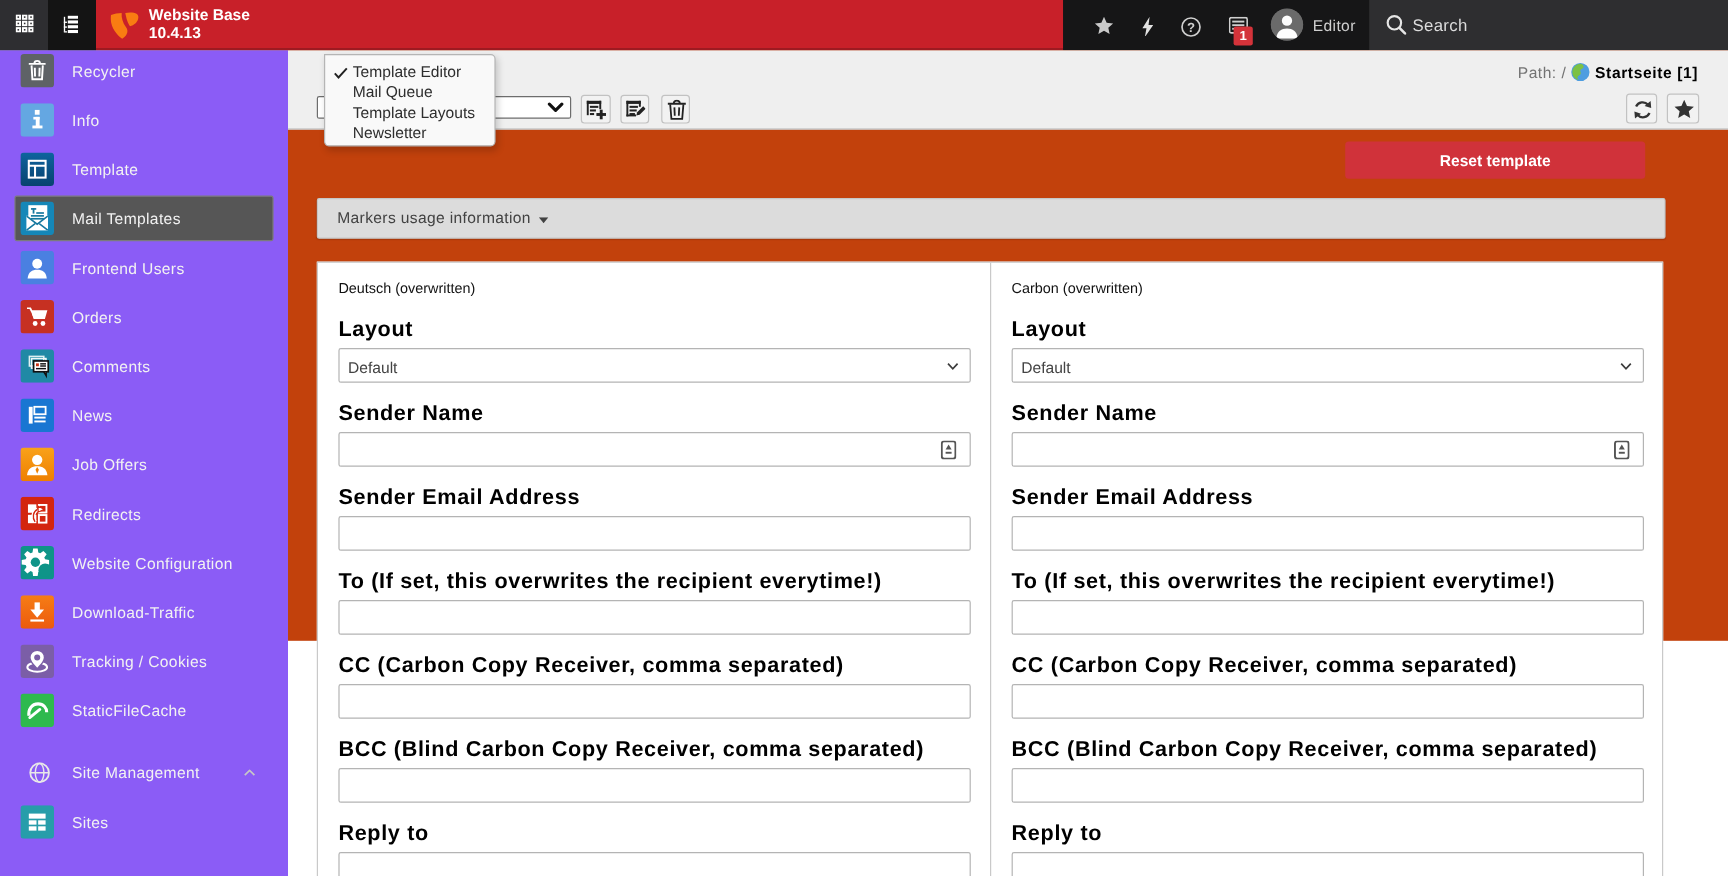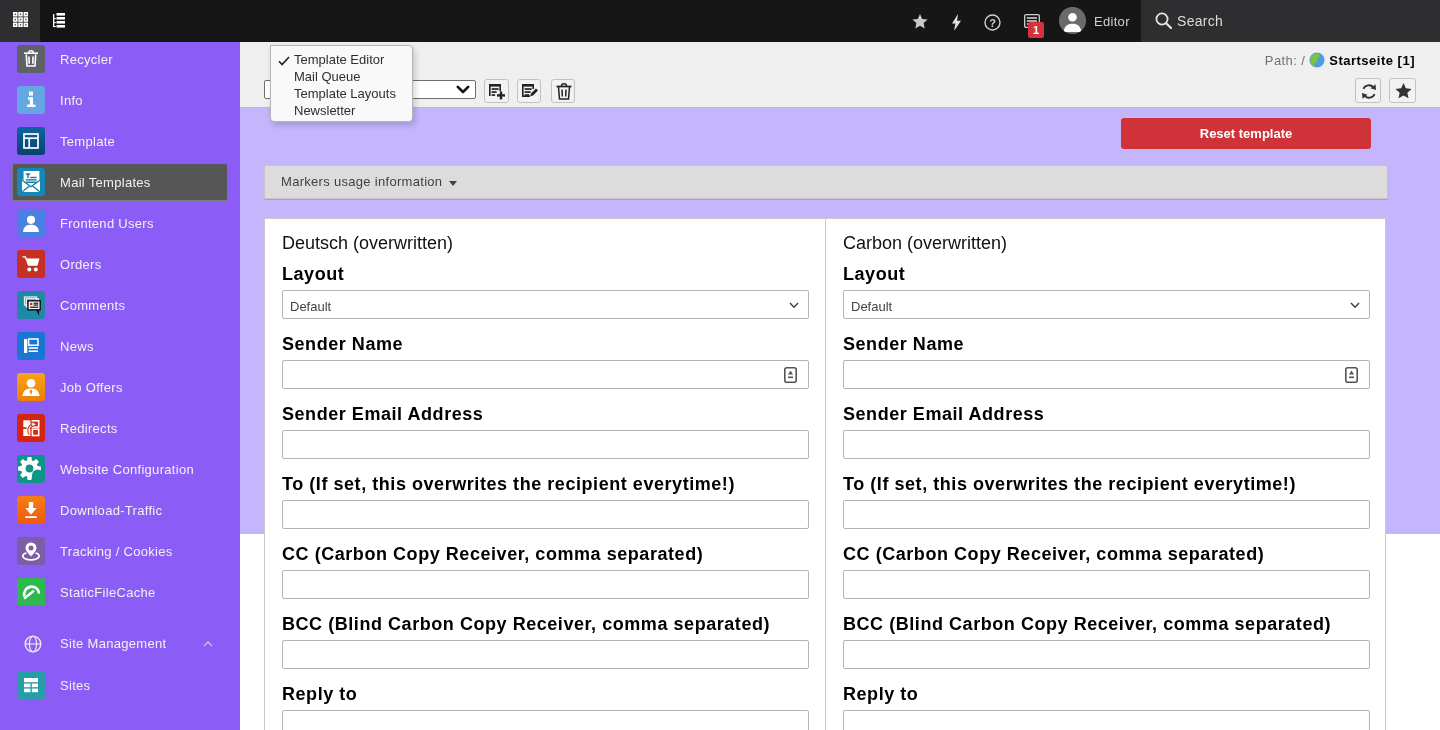--- a/index.html
+++ b/index.html
@@ -21,39 +21,39 @@
   background:#6a6a6a; overflow:hidden; }
 #tb-editor { position:absolute; left:208px; top:14px; color:#cfcfcf; font-size:13px; letter-spacing:0.3px; }
 
 #sidebar { position:absolute; left:0; top:42px; width:240px; height:688px; background:#8b5cf6; }
 .mitem { position:absolute; left:0; width:240px; height:41px; }
 .mitem .ic { position:absolute; left:17px; top:3px; width:28px; height:28px; border-radius:3px; }
 .mitem .lb { position:absolute; left:60px; top:10px; font-size:13px; color:#f2f2f2; line-height:15px; letter-spacing:0.3px; }
 #sel-row { position:absolute; left:12px; top:121px; width:216px; height:38px; background:#565656;
   border:1px solid #7b7b7b; border-radius:2px; }
 
-#main { position:absolute; left:240px; top:42px; width:1200px; height:492px; background:#c4b5fd; }
+#main { position:absolute; left:240px; top:42px; width:1200px; height:492px; background:#c2410c; }
 #docheader { position:absolute; left:0; top:0; width:1200px; height:66px; background:#efefef;
   border-bottom:1px solid #bdbdbd; }
 #path { position:absolute; right:25px; top:10px; font-size:13px; color:#737373; letter-spacing:0.4px; }
 #path b { color:#000; letter-spacing:0.5px; }
 #dh-select { position:absolute; left:24px; top:38px; width:212px; height:19px; background:#fff;
   border:1px solid #6d6d6d; border-radius:2px; }
 .dh-btn { position:absolute; top:37px; width:25px; height:24px; background:#f2f2f2;
   border:1px solid #c2c2c2; border-radius:3px; }
 #resetbtn { position:absolute; left:881px; top:76px; width:250px; height:31px; background:#d0323a;
   border-radius:3px; color:#fff; font-size:13px; font-weight:bold; text-align:center; line-height:31px; }
 #markers { position:absolute; left:24px; top:123px; width:1124px; height:34px; background:#dcdcdc;
   border:1px solid #c6c6c6; border-radius:2px; box-shadow:0 1px 1px rgba(0,0,0,0.15); }
 #markers span { position:absolute; left:16px; top:8px; font-size:13px; color:#424242; letter-spacing:0.3px; }
 #panel { position:absolute; left:24px; top:176px; width:1122px; height:560px; background:#fff;
   border:1px solid #c9c9c9; }
 .col { position:absolute; top:0; width:560px; height:558px; }
 #col2 { border-left:1px solid #c9c9c9; }
-.col h2 { position:absolute; left:17px; top:14px; font-size:18px; font-weight:normal; color:#111; }
+.col h2 { position:absolute; left:17px; top:14px; font-size:12px; font-weight:normal; color:#111; }
 .fg-label { position:absolute; left:17px; font-size:18px; font-weight:bold; color:#000; white-space:nowrap; letter-spacing:0.55px; }
 .fg-input { position:absolute; left:17px; width:527px; height:29px; background:#fff;
   border:1px solid #b4b4b4; border-radius:2px; }
 .fg-sel span { position:absolute; left:7px; top:8px; font-size:13px; color:#444; }
 
 #popup { position:absolute; left:254px; top:45px; width:143px; height:77px; background:#f9f9f9;
   border:1px solid #b5b5b5; border-radius:0 4px 4px 4px; box-shadow:2px 3px 6px rgba(0,0,0,0.18); z-index:50;margin-left:16px; }
 #popup .pi { position:absolute; left:23px; font-size:13px; color:#2e2e2e; white-space:nowrap; }
 </style>
 </head>
@@ -81,20 +81,29 @@
         <rect x="3.5" y="0" width="8.5" height="2.6"></rect>
         <rect x="3.5" y="4" width="8.5" height="2.6"></rect>
         <rect x="3.5" y="8" width="8.5" height="2.6"></rect>
         <rect x="3.5" y="12" width="8.5" height="2.6"></rect>
         <rect x="0" y="1" width="1.3" height="12.3"></rect>
         <rect x="0" y="5" width="2.8" height="1.1"></rect>
         <rect x="0" y="9" width="2.8" height="1.1"></rect>
         <rect x="0" y="13" width="2.8" height="1.1"></rect>
       </g>
     </svg>
+  </div>
+  <div id="tb-red">
+    <svg width="24" height="23" style="position:absolute;left:12px;top:10px" viewBox="0 0 24 23">
+      <g fill="#f97c12">
+        <path d="M0.5 2.6 C3 1.6 6.5 1 9.4 0.9 C9 4.5 10.3 9 12.9 12.6 C14.4 14.7 14.7 16.6 13.4 18.8 C12.4 20.5 11 21.7 9.8 22.2 C5.5 19.5 0.7 12.9 0.3 6.6 C0.2 5 0.2 3.6 0.5 2.6 Z"></path>
+        <path d="M12.4 0.8 C15.4 0.1 19.8 0.2 21.8 1.4 C23.3 2.3 23.6 3.8 23.1 5.8 C22.4 8.4 19.9 11 16.3 11.9 C15 10.1 13.5 6.6 13 3.6 C12.8 2.4 12.5 1.4 12.4 0.8 Z"></path>
+      </g>
+    </svg>
+    <div id="tb-title">Website Base<br>10.4.13</div>
   </div>
   <div id="tb-tools">
 
     <svg width="16" height="15" style="position:absolute;left:26px;top:14px" viewBox="0 0 16 15">
       <path fill="#c9c9c9" d="M8 0 L10.2 4.9 L15.6 5.5 L11.6 9.1 L12.7 14.4 L8 11.7 L3.3 14.4 L4.4 9.1 L0.4 5.5 L5.8 4.9 Z"></path>
     </svg>
 
     <svg width="11" height="16" style="position:absolute;left:65px;top:14px" viewBox="0 0 11 16">
       <path fill="#e2e2e2" d="M7 0 L1 9.5 L4.4 9.5 L3 17 L10 6.8 L6.1 6.8 Z"></path>
     </svg>

